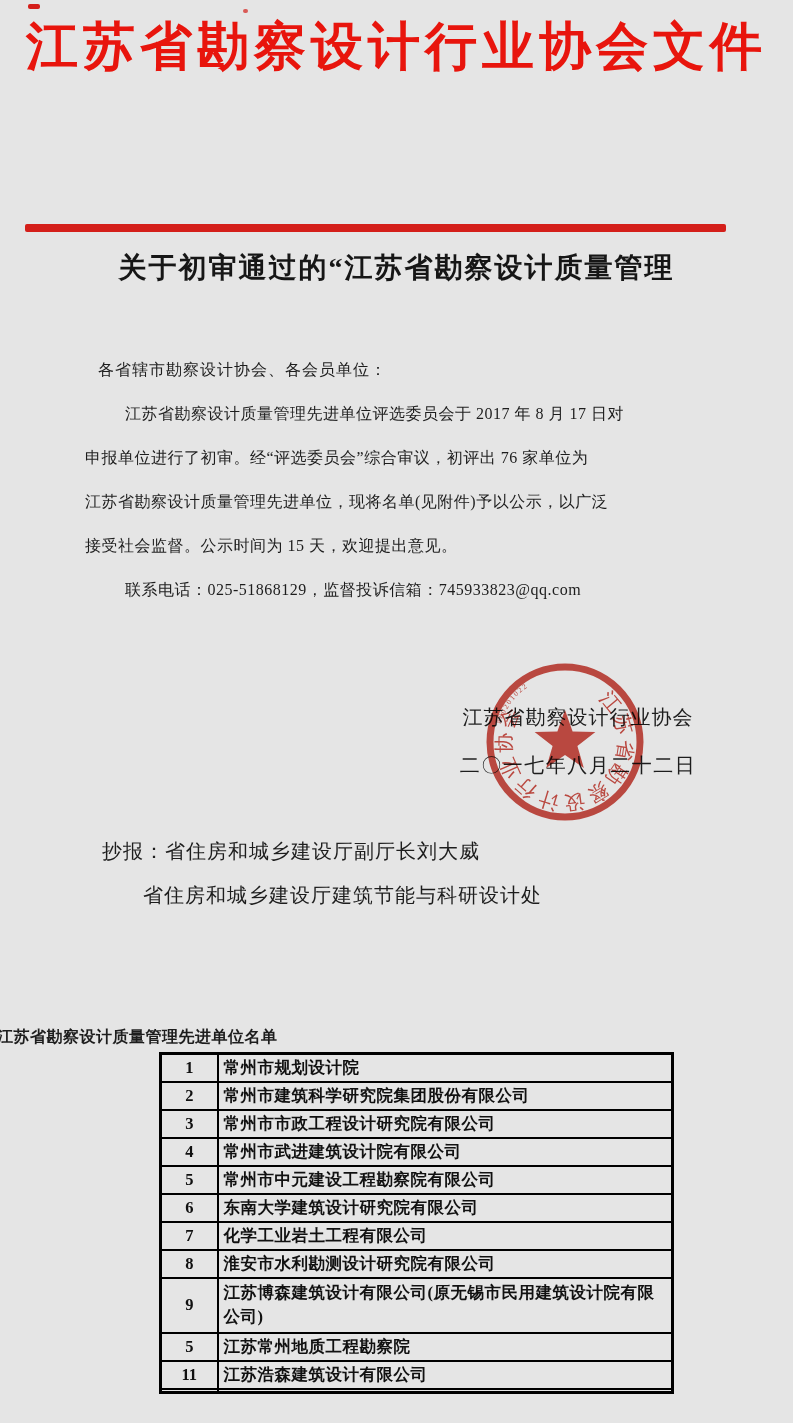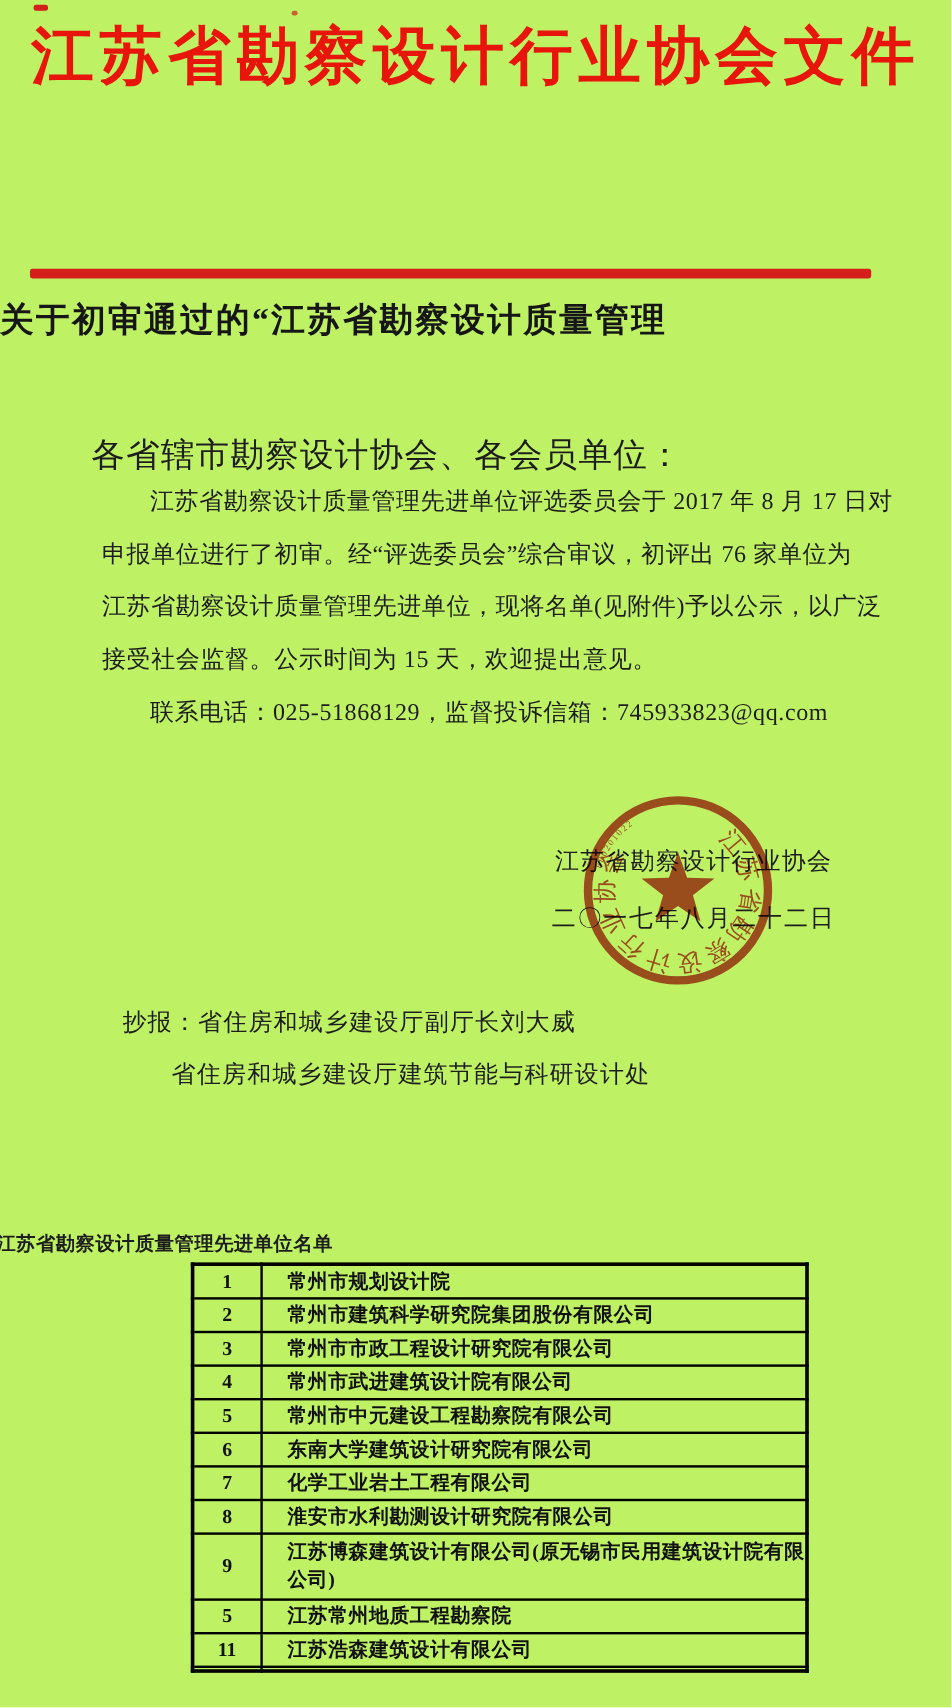--- a/index.html
+++ b/index.html
@@ -1,21 +1,21 @@
 <!DOCTYPE html>
 <html style="--banner_red: #e8150d; --rule_red: #d41f1a; --seal_red: #c8372d; --text_black: #1d1d1d;"><head>
 <meta charset="utf-8">
 <style>
   * { margin: 0; padding: 0; box-sizing: border-box; }
   html, body { background: #ffffff; }
   .page {
     position: relative;
     width: 793px;
     height: 1423px;
-    background: #bef264;
+    background: #e5e5e5;
     overflow: hidden;
     font-family: "Liberation Serif", "DejaVu Serif", serif;
     color: var(--text_black, #1d1d1d);
   }
   .banner {
     position: absolute;
     top: 12px; left: 0; width: 100%;
     text-align: center;
     font-size: 52px;
     font-weight: 900;
@@ -27,38 +27,38 @@
   .red-rule {
     position: absolute;
     top: 224px; left: 25px;
     width: 701px; height: 8px;
     background: var(--rule_red, #d41f1a);
     border-radius: 2px;
   }
   .doc-title {
     position: absolute;
     top: 244px; left: 0; width: 100%;
-    text-align: left;
+    text-align: center;
     font-size: 28px;
     font-weight: bold;
     line-height: 47px;
     letter-spacing: 2px;
     color: #161616;
   }
   .salutation {
     position: absolute;
-    top: 360px; left: 76px;
-    font-size: 28px;
+    top: 360px; left: 98px;
+    font-size: 16px;
     letter-spacing: 1px;
   }
   .bline {
     position: absolute;
     left: 85px;
     width: 640px;
-    font-size: 20px;
+    font-size: 16px;
     letter-spacing: 0.5px;
     white-space: nowrap;
   }
   .bline.indent { left: 125px; }
   .l1 { top: 404px; }
   .l2 { top: 448px; }
   .l3 { top: 492px; }
   .l4 { top: 536px; }
   .l5 { top: 580px; }
   .l6 { top: 624px; }
@@ -105,21 +105,21 @@
     font-size: 16.5px;
     font-weight: 600;
     color: #111;
     vertical-align: middle;
     overflow: hidden;
   }
   table.units tr { height: 28px; }
   table.units tr.tall { height: 55px; }
   table.units tr.cut { height: 4px; }
   td.num { width: 57px; text-align: center; }
-  td.name { padding-left: 21px; line-height: 24px; letter-spacing: 0.5px; }
+  td.name { padding-left: 5px; line-height: 24px; letter-spacing: 0.5px; }
   .speck { position: absolute; background: var(--rule_red, #d41f1a); border-radius: 2px; }
   .speck.s1 { left: 28px; top: 4px; width: 12px; height: 5px; }
   .speck.s2 { left: 243px; top: 9px; width: 5px; height: 4px; opacity: .7; }
 </style>
 </head>
 <body>
 
 <div class="page">
 
   <div class="speck s1"></div>

